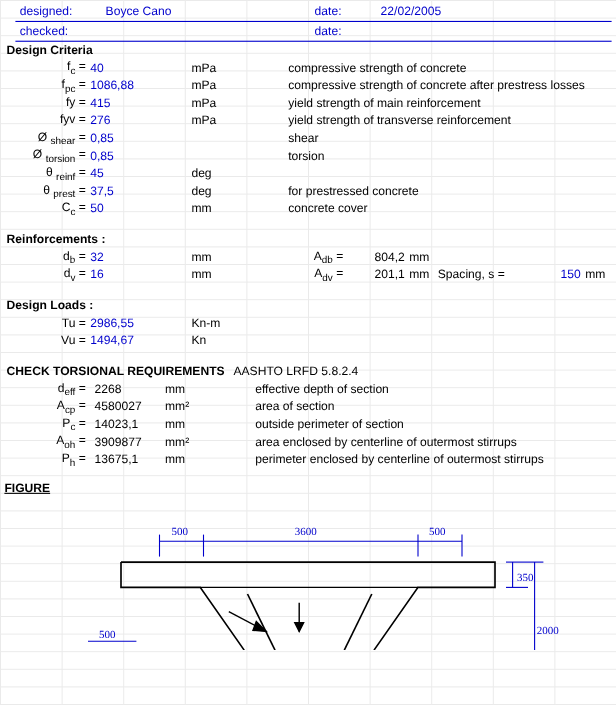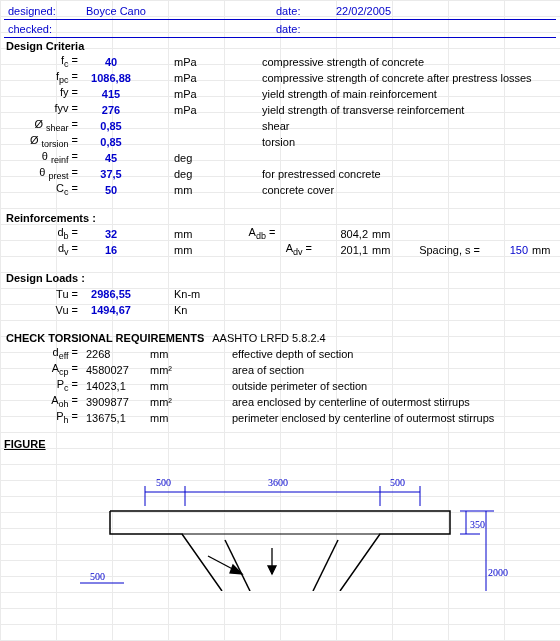--- a/index.html
+++ b/index.html
@@ -19,24 +19,24 @@
     background-image:
       linear-gradient(to right, #d9d9d9 1px, transparent 1px),
       linear-gradient(to bottom, #d9d9d9 1px, transparent 1px);
     background-size: 56px 16px;
     opacity: 0.55;
     pointer-events:none;
   }
   .content { position:relative; padding: 2px 4px; }
   .row { display:flex; align-items:center; height:16px; }
   .row.gap { height:12px; }
-  .blueunder { border-bottom: 1.5px solid #0000cc; }
+  .blueunder { border-bottom: 1.5px solid #0000cc; margin-left: 10px; }
   .blue { color:#0000cc; }
   .c-lbl { width: 78px; text-align:right; padding-right:4px; }
-  .c-val { width: 62px; text-align:center; padding-right:4px;font-weight:bold; }
+  .c-val { width: 62px; text-align:left; padding-right:4px; }
   .c-unit { width: 40px; padding-left:2px;margin-left:28px; }
   .c-desc { padding-left: 50px; }
   .c-val-w { width: 72px; text-align:left; padding-left:4px; }
   .c-unit-w { width: 40px; padding-left:2px; }
   .sub { font-size:9px; vertical-align:sub; }
   .hdr { height:18px; }
   .hdrcell { padding:1px 4px; }
   .sec { font-weight:bold; padding:0 2px; }
   .figlbl { font-weight:bold; text-decoration:underline; height:16px; }
   svg.fig { display:block; margin: 2px auto 0; }
@@ -124,32 +124,32 @@
   <div class="row gap"></div>
 
   <div class="row">
       <div class="sec">Reinforcements :</div>
     </div>
 
   <div class="row">
     <div class="c-lbl"><span>d</span><span class="sub">b</span><span> =</span></div>
     <div class="c-val blue">32</div>
     <div class="c-unit">mm</div>
-    <div style="width:100px;text-align:center"><span>A</span><span class="sub">db</span><span> =</span></div>
+    <div style="width:100px;text-align:right"><span>A</span><span class="sub">db</span><span> =</span></div>
     <div style="width:56px;text-align:right">804,2</div>
     <div style="width:30px;padding-left:4px">mm</div>
   </div>
   <div class="row">
     <div class="c-lbl"><span>d</span><span class="sub">v</span><span> =</span></div>
     <div class="c-val blue">16</div>
     <div class="c-unit">mm</div>
     <div style="width:100px;text-align:right"><span>A</span><span class="sub">dv</span><span> =</span></div>
     <div style="width:56px;text-align:right">201,1</div>
     <div style="width:30px;padding-left:4px">mm</div>
-    <div style="width:86px;text-align:right;padding-right:4px">Spacing, s =</div>
+    <div style="width:86px;padding-right:4px">Spacing, s =</div>
     <div class="blue" style="width:44px;text-align:right">150</div>
     <div style="padding-left:4px">mm</div>
   </div>
 
   <div class="row gap"></div>
 
   <div class="row">
       <div class="sec">Design Loads :</div>
     </div>
   <div class="row">

